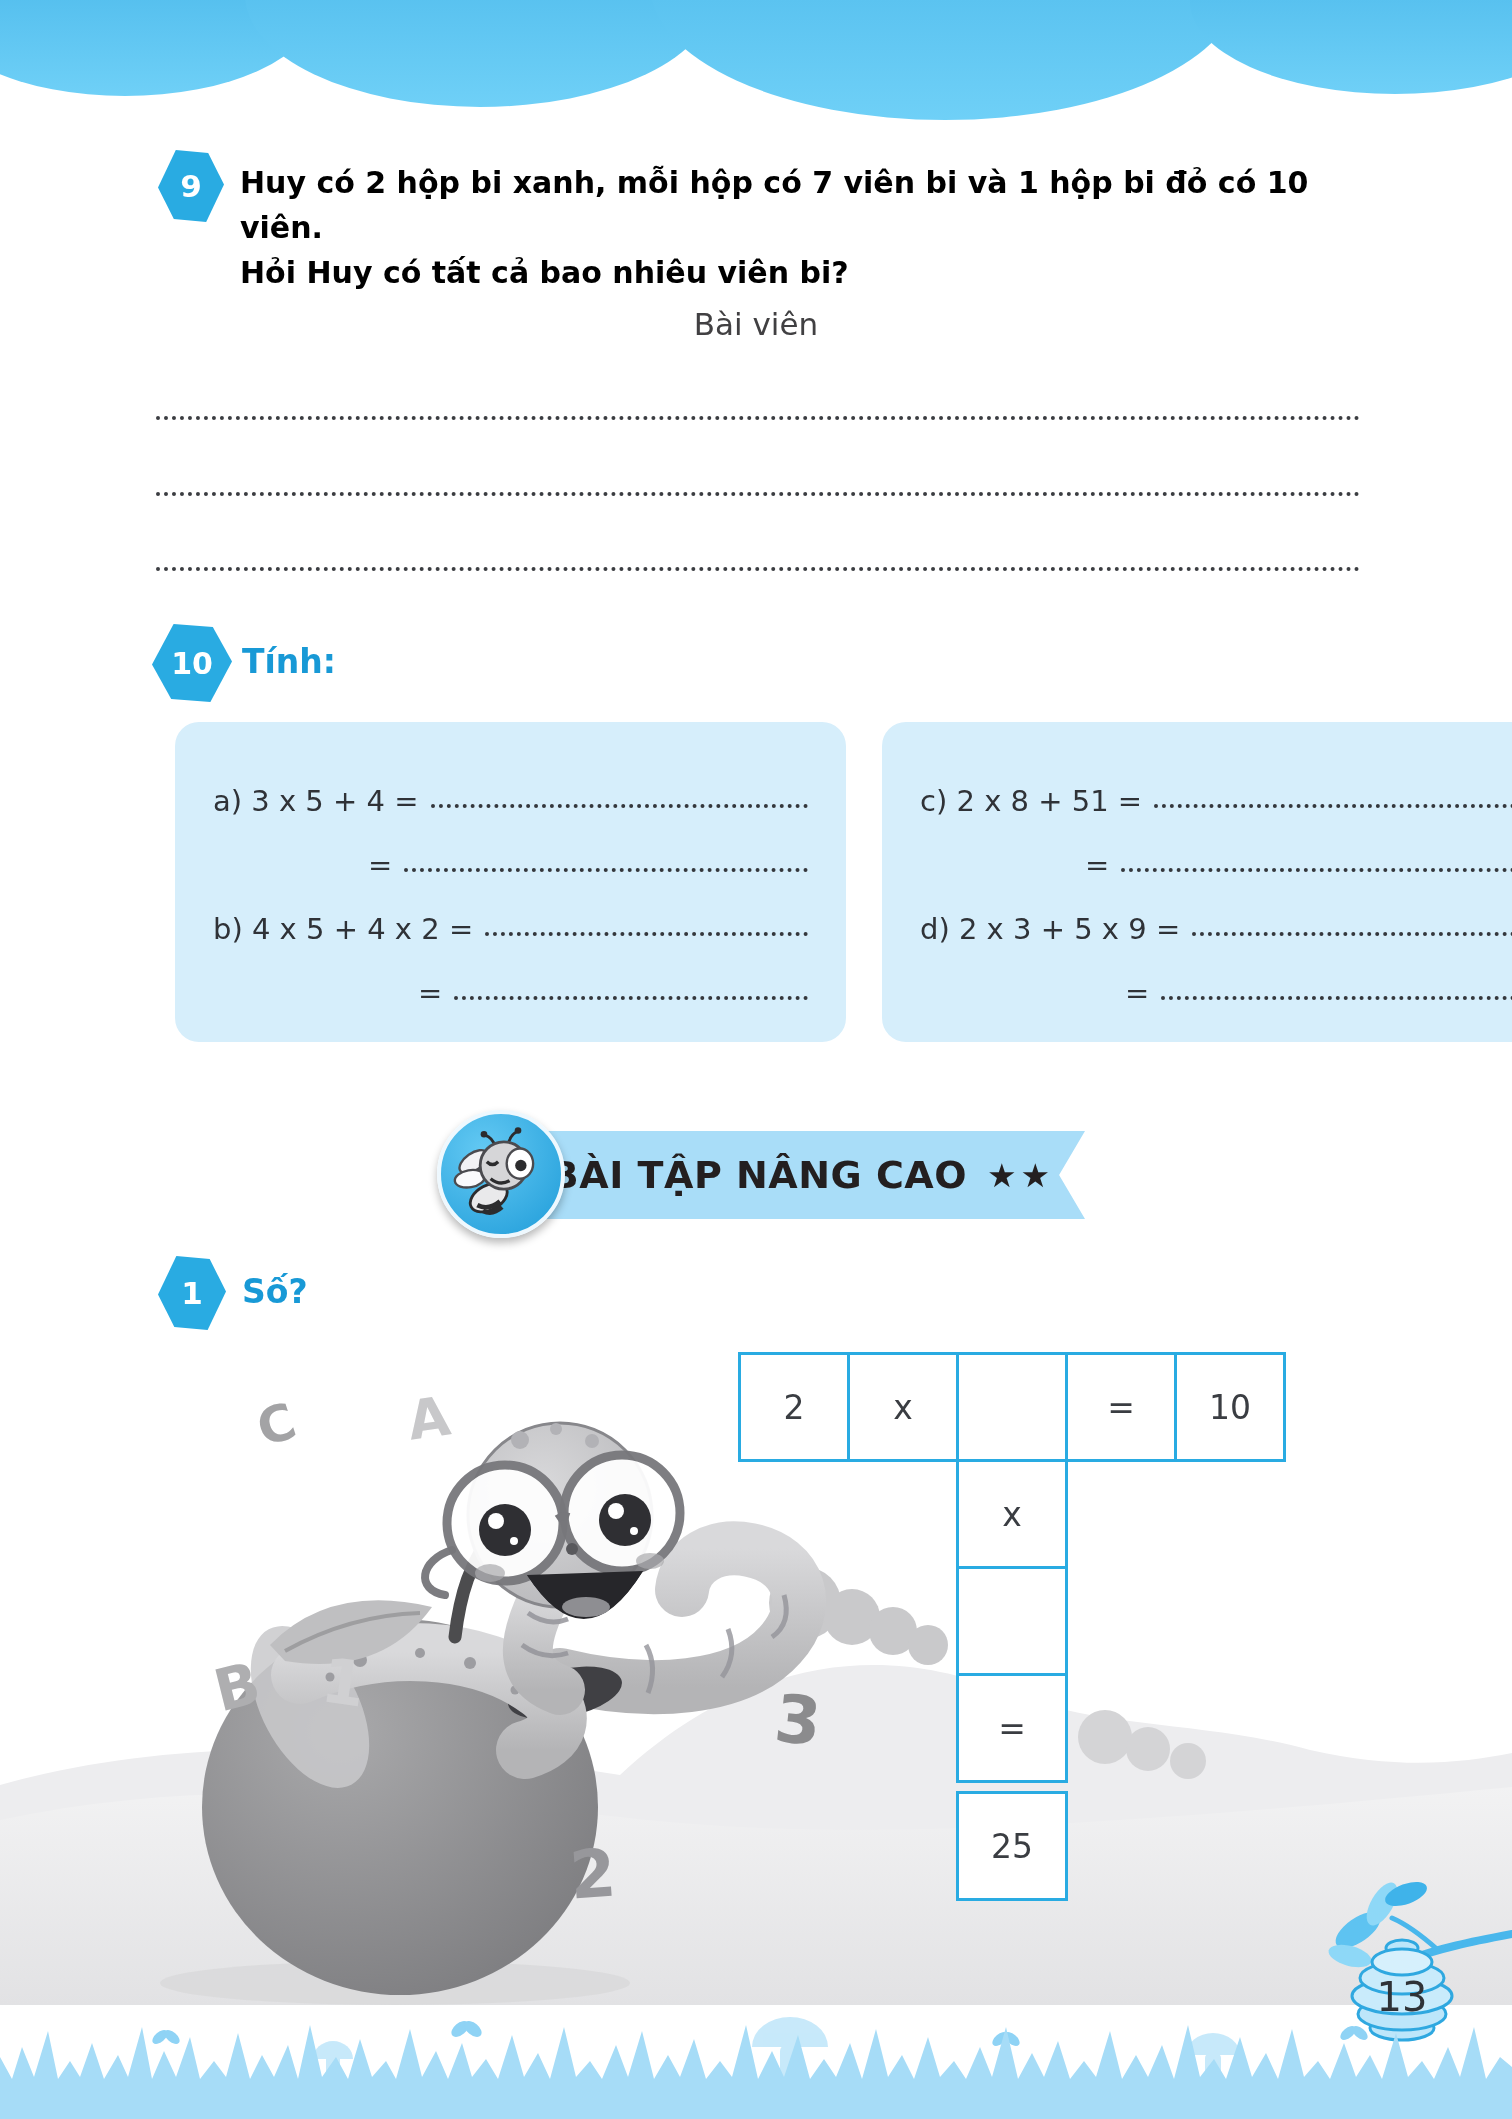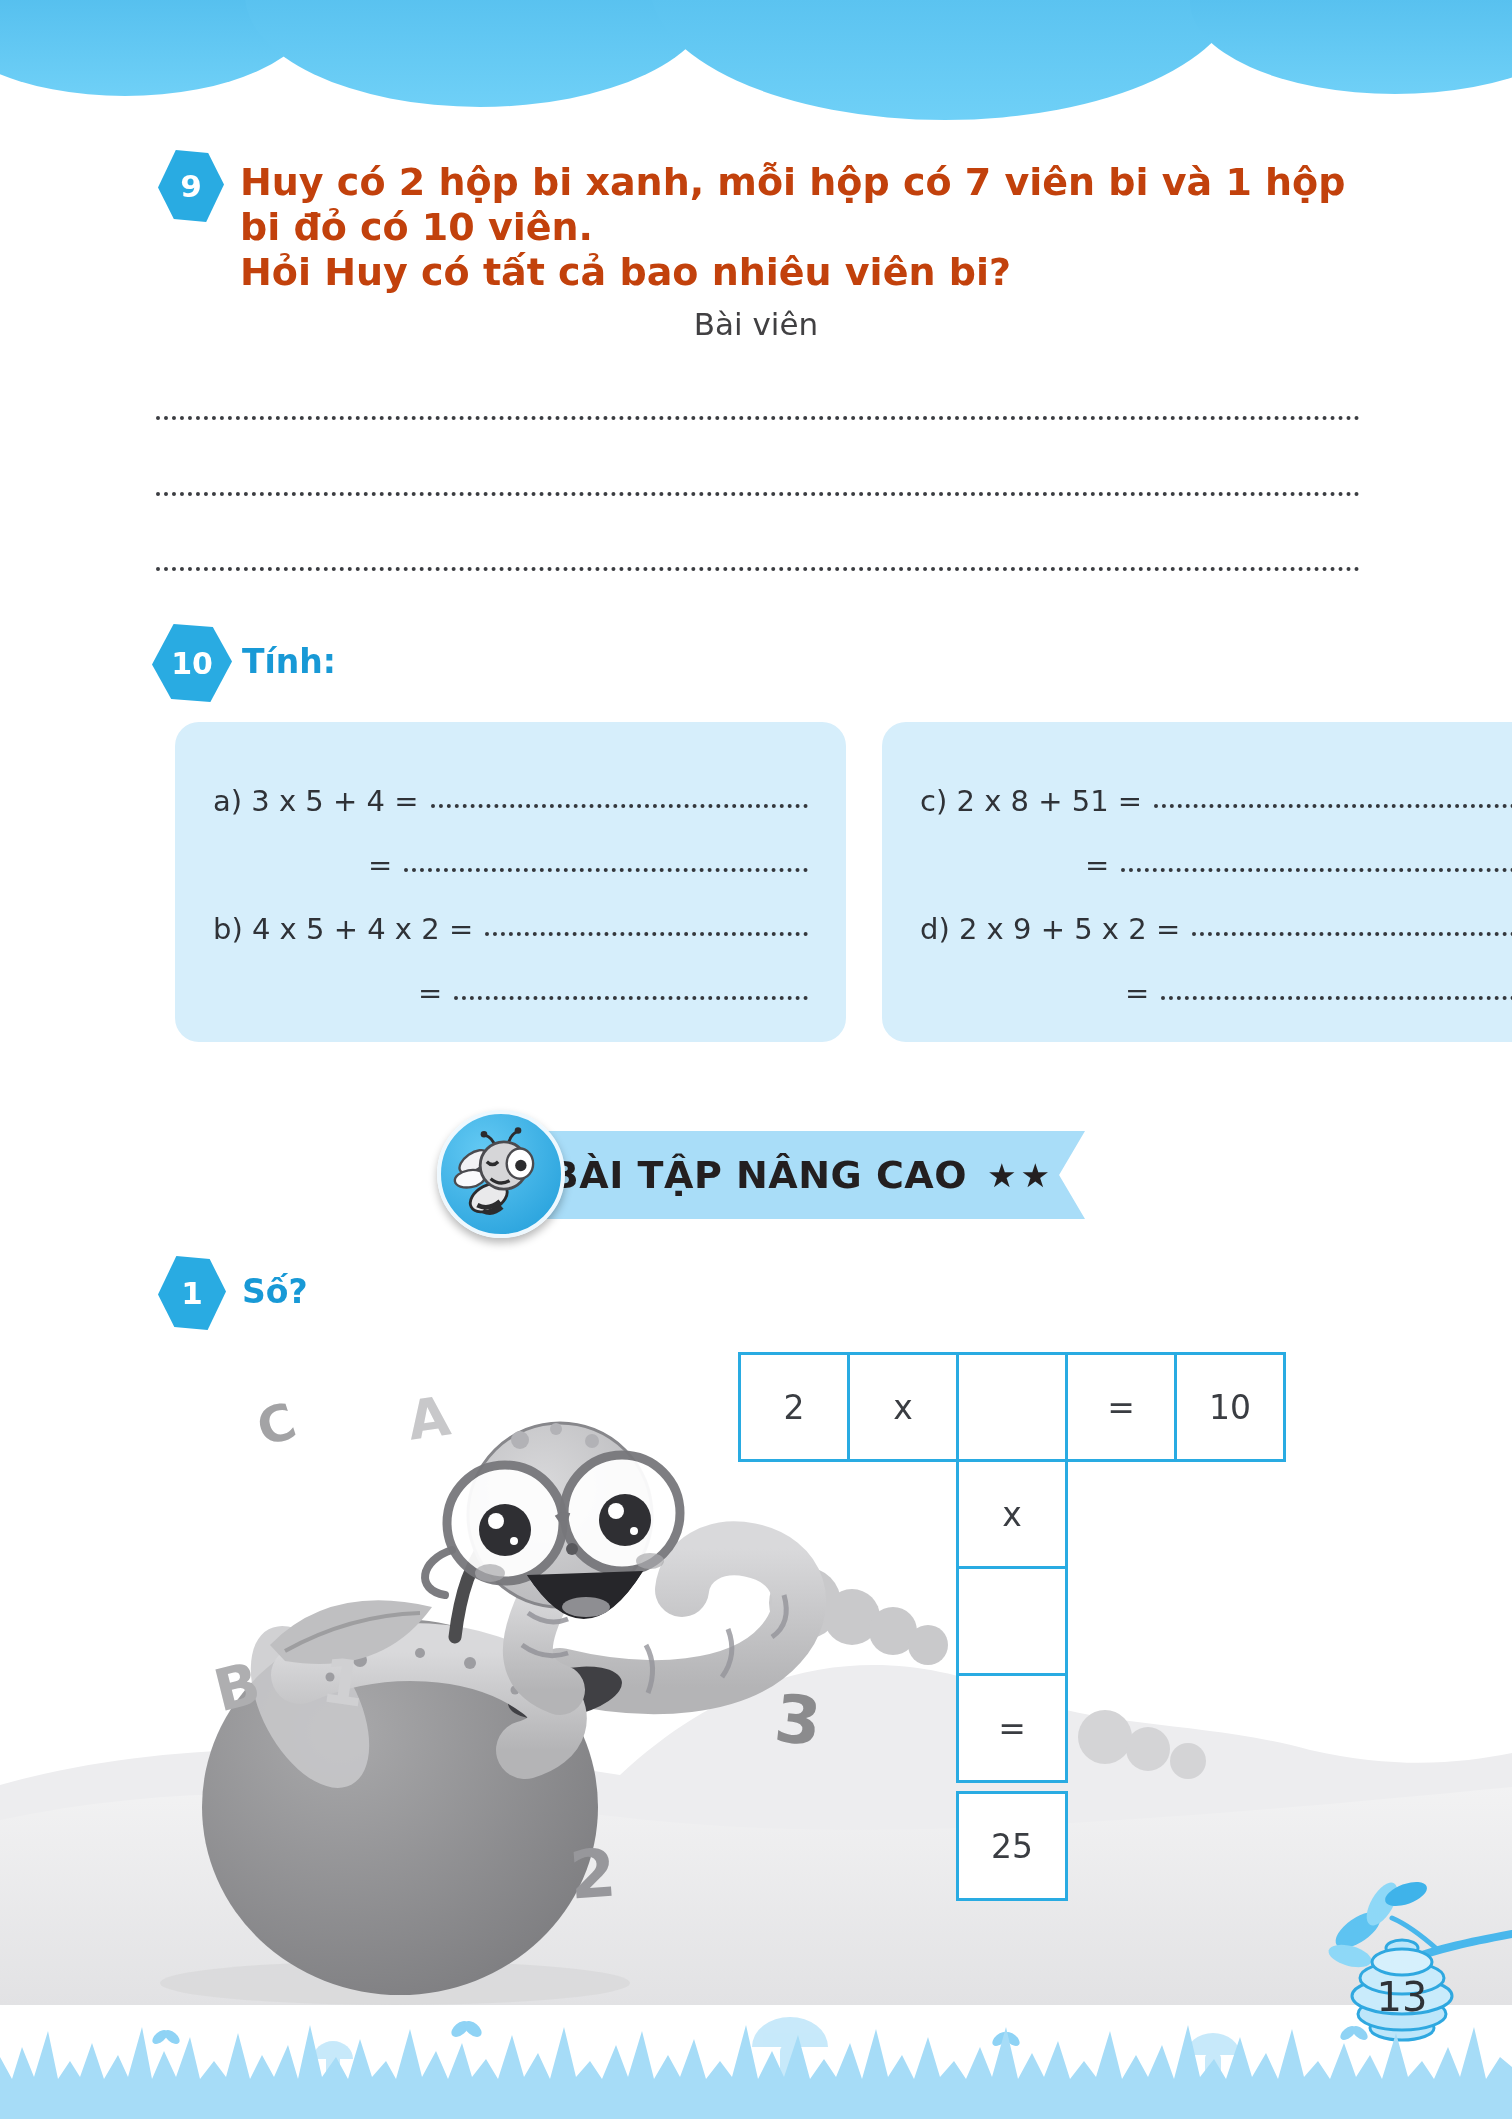--- a/index.html
+++ b/index.html
@@ -12,21 +12,21 @@
   
   .hexbadge{position:absolute;background:#29abe2;color:#fff;font-weight:bold;
     display:flex;align-items:center;justify-content:center;
     clip-path:polygon(27% 0%,76% 4%,100% 48%,73% 100%,24% 96%,0% 52%);}
   .hex9{left:158px;top:150px;width:66px;height:72px;font-size:31px;}
   .hex10{left:152px;top:624px;width:80px;height:78px;font-size:30px;}
   .hex1{left:158px;top:1256px;width:68px;height:74px;font-size:31px;}
 
   
   .q9-text{position:absolute;left:240px;top:160px;width:1140px;
-    color:#c2410c;font-weight:bold;font-size:38px;line-height:45px;}
+    color:#000000;font-weight:bold;font-size:30px;line-height:45px;}
   .q-label{position:absolute;color:#1899d6;font-weight:bold;font-size:33px;}
   .lbl10{left:242px;top:642px;text-align:right;}
   .lbl1{left:242px;top:1272px;}
 
   .solution-heading{position:absolute;left:0;right:0;top:306px;text-align:center;
     color:#414042;font-size:31px;}
 
   .ansline{position:absolute;left:156px;right:152px;height:0;
     border-bottom:4px dotted #3b3d41;}
 
@@ -122,21 +122,21 @@
     <div class="mathbox">
       <div class="mrow">
         <span class="mexpr">c) 2 x 8 + 51 =</span>
         <span class="mleader"></span>
       </div>
       <div class="mrow" style="padding-left:165px;">
         <span class="mexpr">=</span>
         <span class="mleader"></span>
       </div>
       <div class="mrow">
-        <span class="mexpr">d) 2 x 9 + 5 x 2 =</span>
+        <span class="mexpr">d) 2 x 3 + 5 x 9 =</span>
         <span class="mleader"></span>
       </div>
       <div class="mrow" style="padding-left:205px;">
         <span class="mexpr">=</span>
         <span class="mleader"></span>
       </div>
     </div>
   </div>
 
   <div class="banner">

